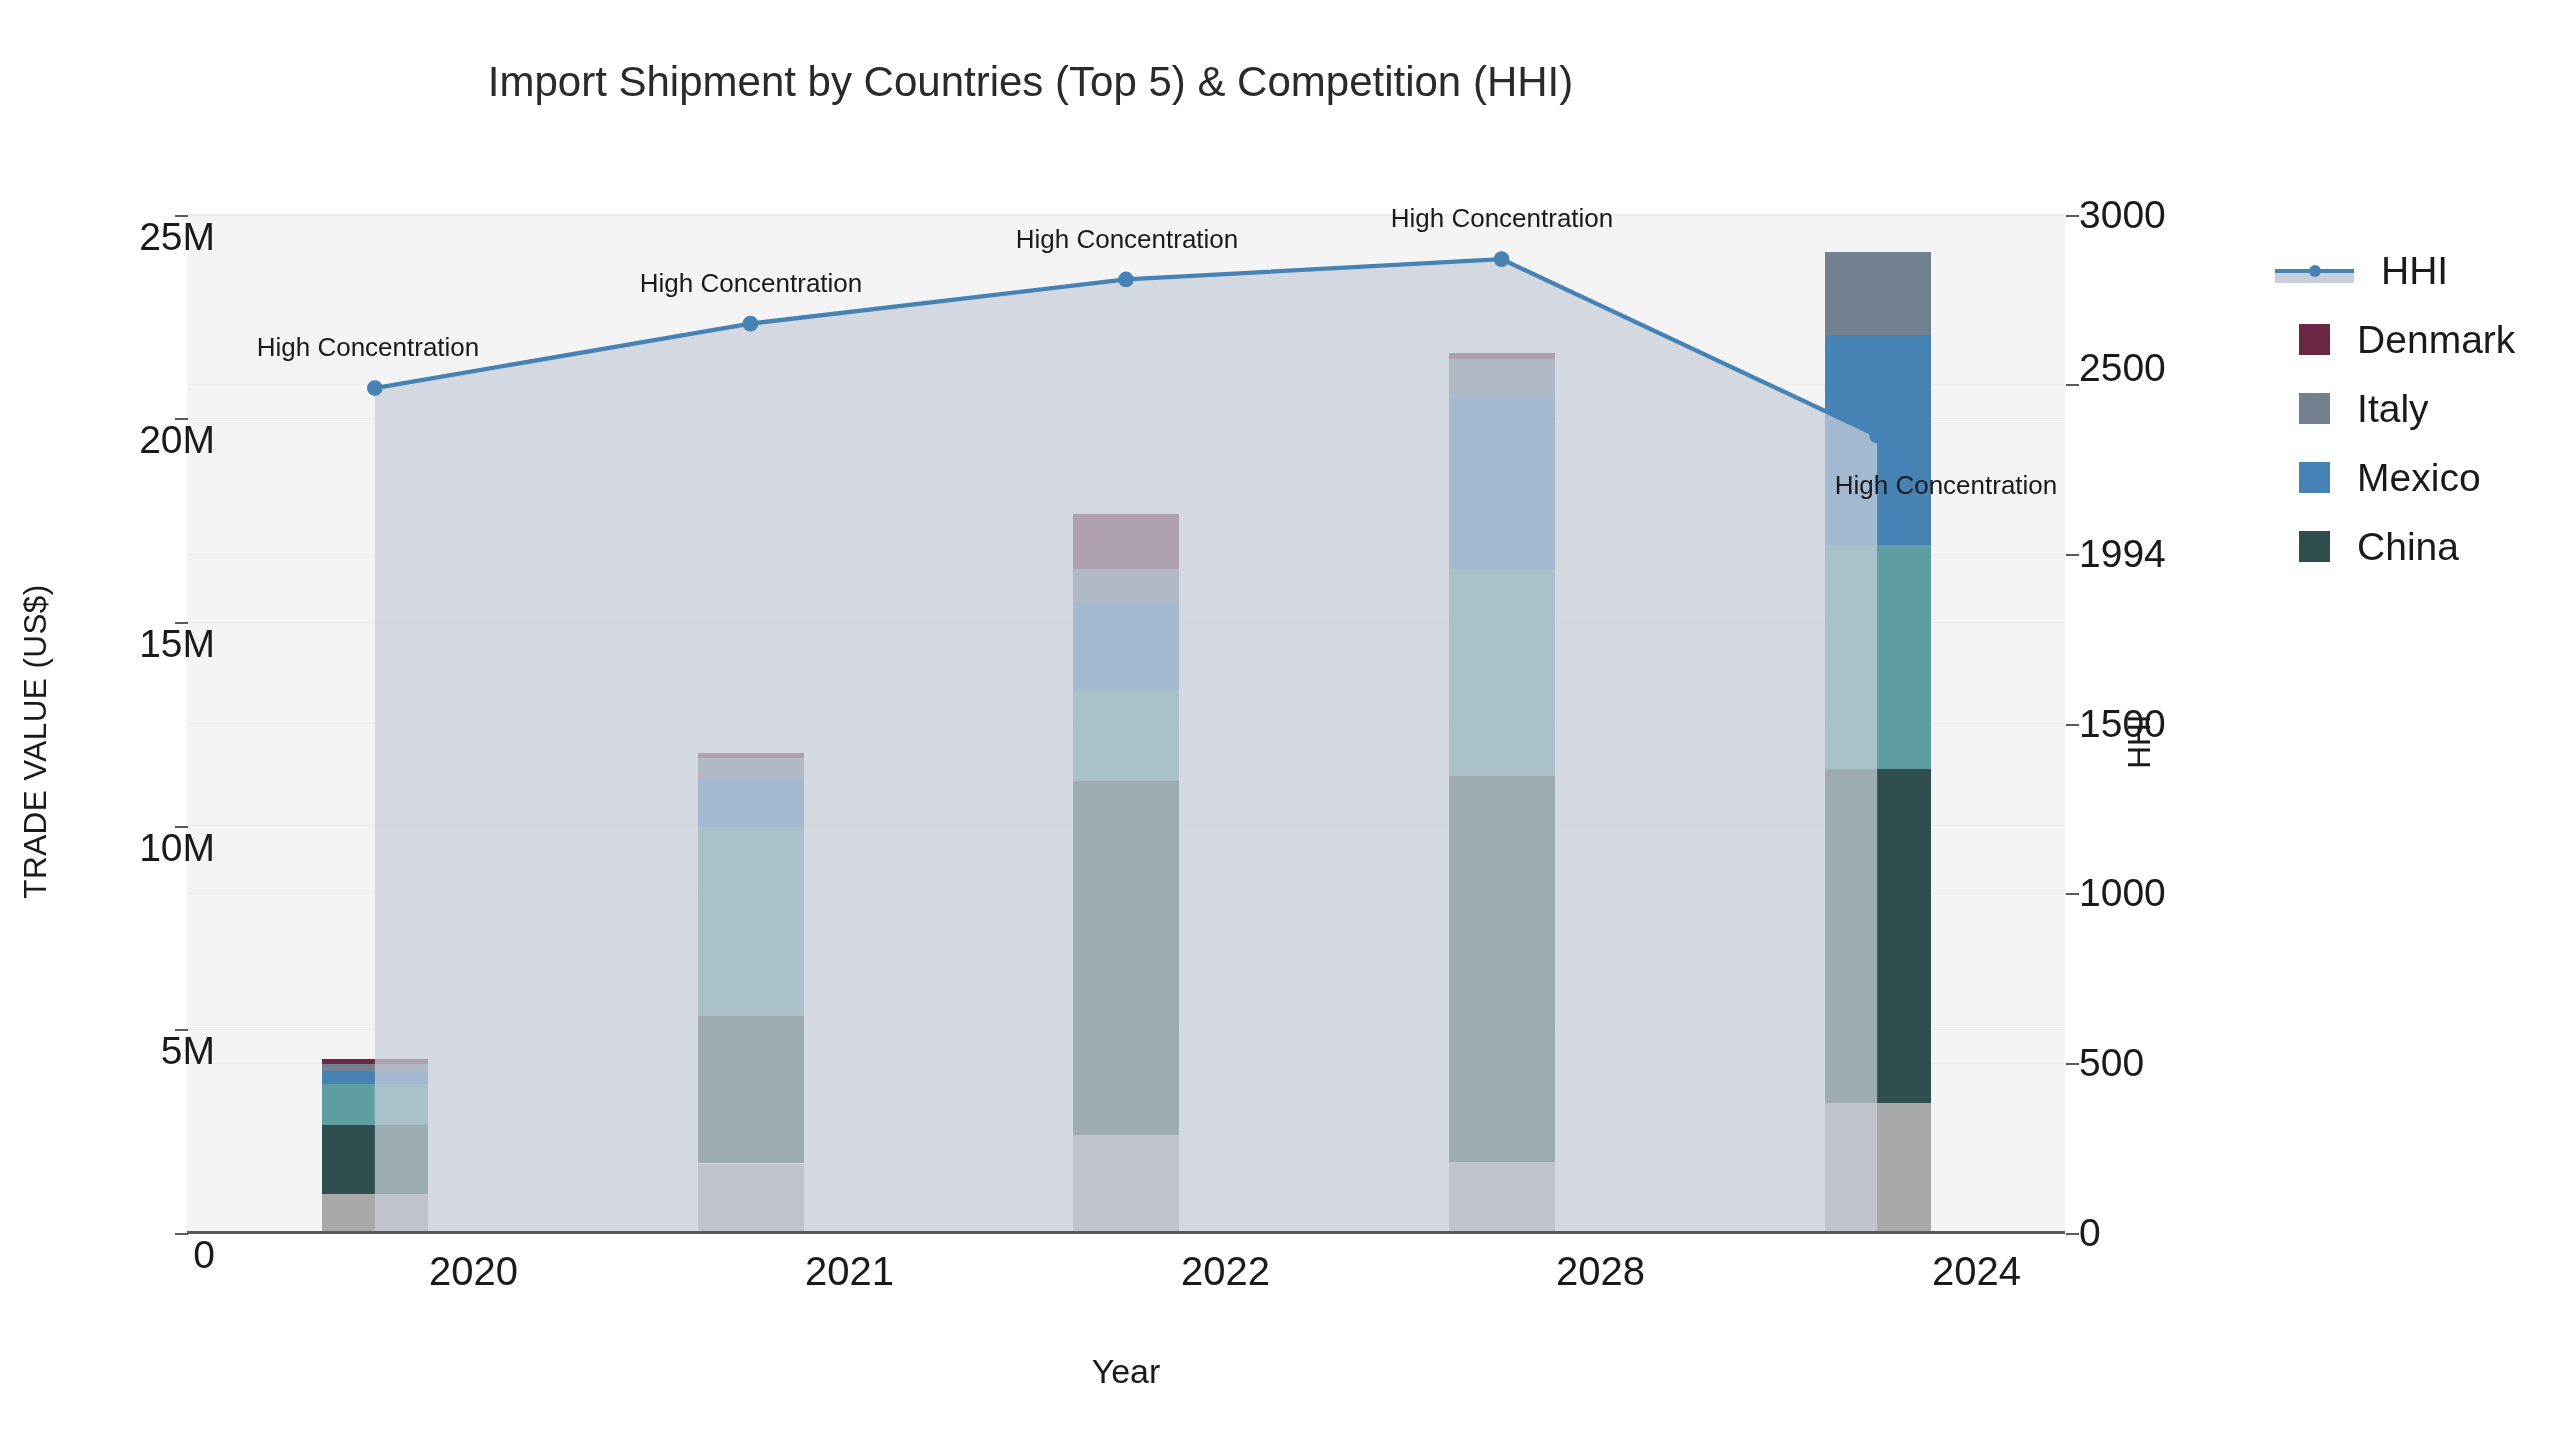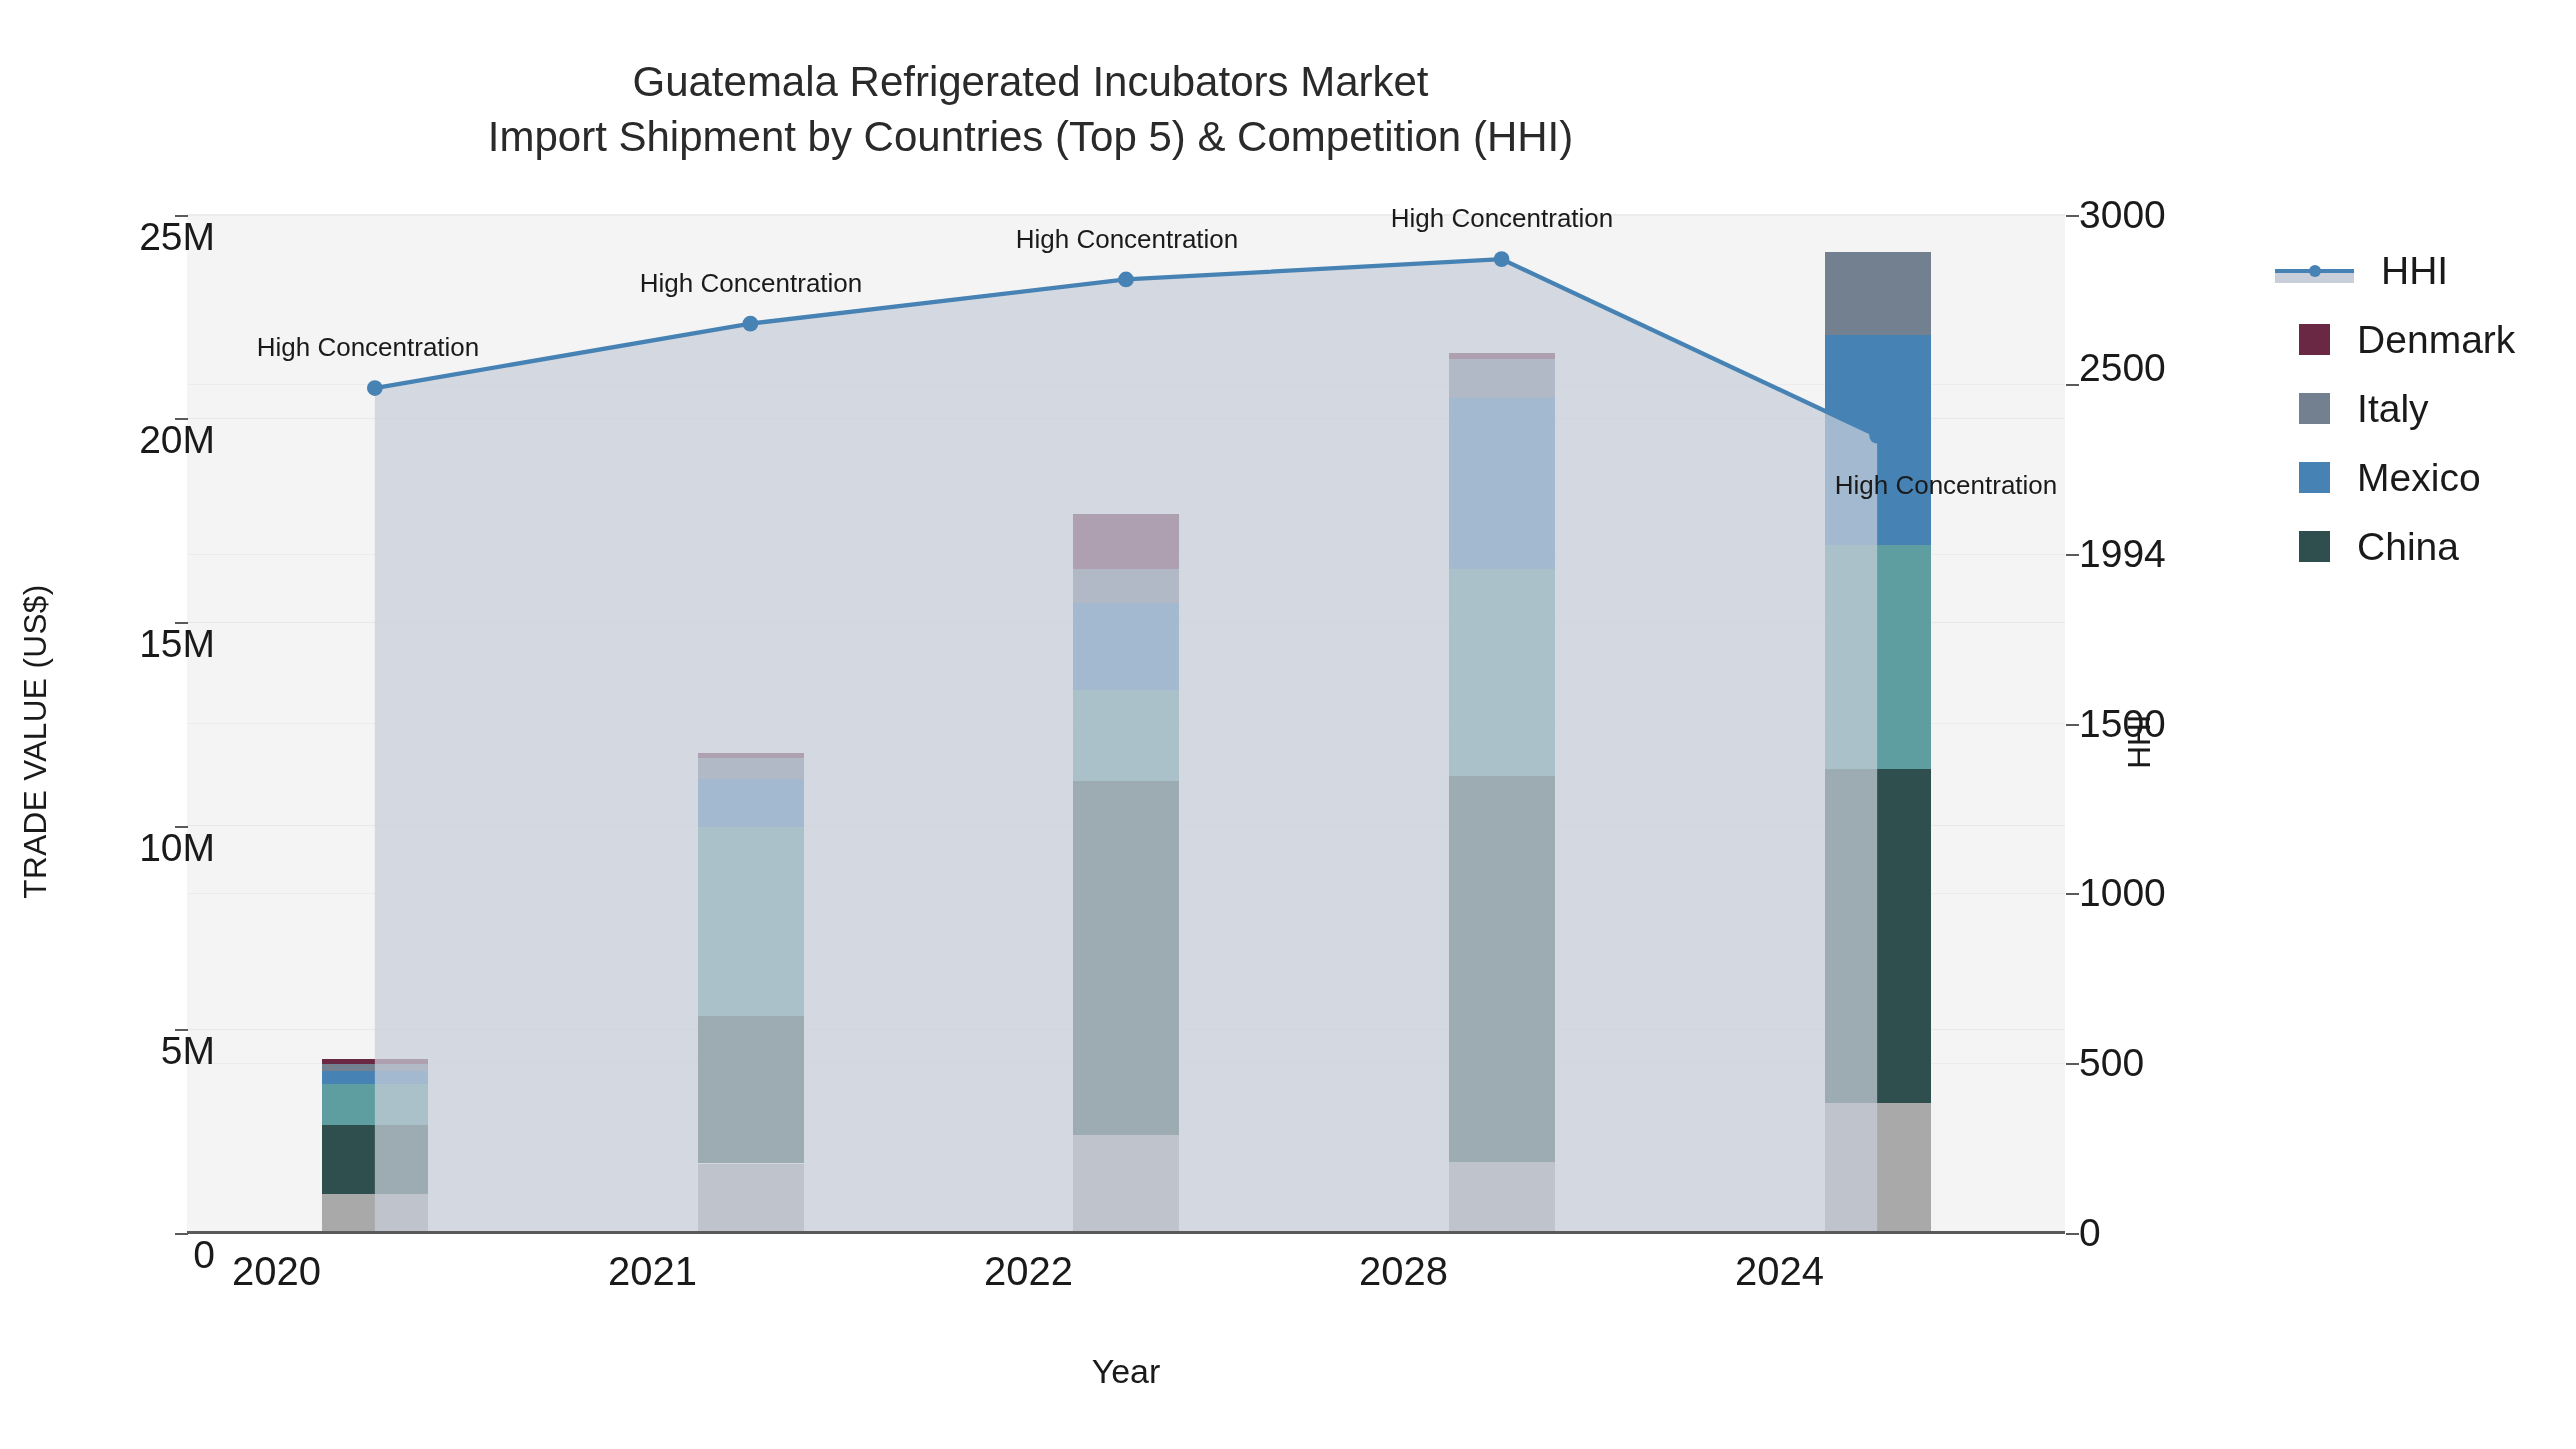--- a/index.html
+++ b/index.html
@@ -52,21 +52,21 @@
     transform:rotate(-90deg);transform-origin:center center;
   }
   .axis-title-x{
     position:absolute;left:187px;top:1352px;width:1878px;
     text-align:center;color:#1a1a1a;font-size:34px;
   }
 
   
   .xtick{
     position:absolute;top:1249px;width:286px;margin-left:-143px;
-    text-align:left;color:#1a1a1a;font-size:40px;
+    text-align:right;color:#1a1a1a;font-size:40px;
   }
 
   
   .bar-group{position:absolute;bottom:0;}
   .seg{position:absolute;left:0;width:100%;}
   .hhi-annot{
     position:absolute;color:#1a1a1a;font-size:26px;white-space:nowrap;
     transform:translate(-50%,-100%);
   }
 
@@ -80,21 +80,20 @@
   .leg-line .ldot{position:absolute;left:34px;top:10px;width:12px;height:12px;border-radius:50%;background:#4682b4;}
   .leg-label{font-size:39px;color:#1a1a1a;white-space:nowrap;}
   .leg-pad{width:27px;flex:0 0 auto;}
 </style>
 </head>
 <body>
 
 <div id="root">
 
   <div class="title">
-    <span class="line">Guatemala Refrigerated Incubators Market</span>
     <span class="line">Import Shipment by Countries (Top 5) &amp; Competition (HHI)</span>
   </div>
 
   <div id="plot">
     <div id="gridlines">
         <div class="gridline" style="top: 1018px;"></div>
         <div class="gridline" style="top: 814px;"></div>
         <div class="gridline" style="top: 610px;"></div>
         <div class="gridline" style="top: 407px;"></div>
         <div class="gridline" style="top: 203px;"></div>

